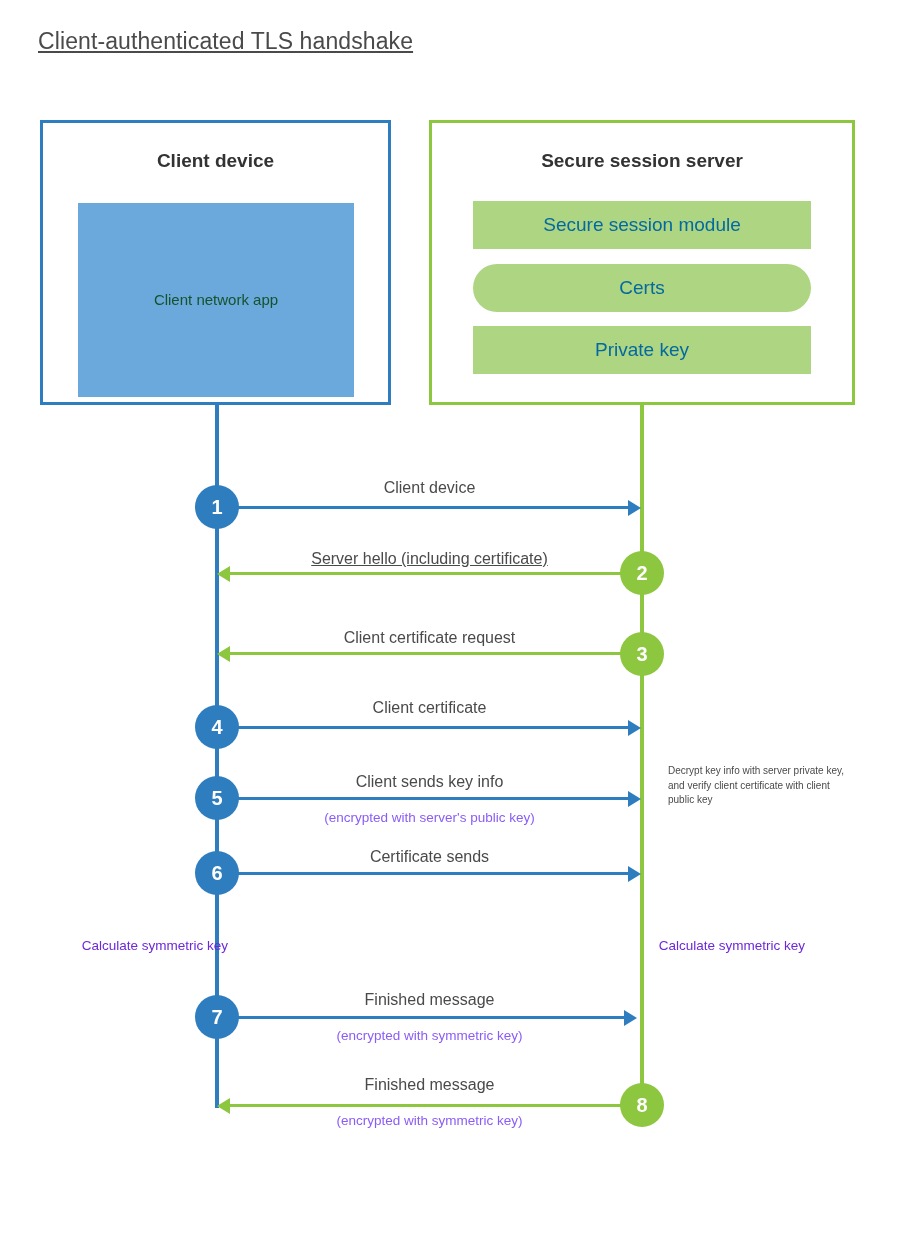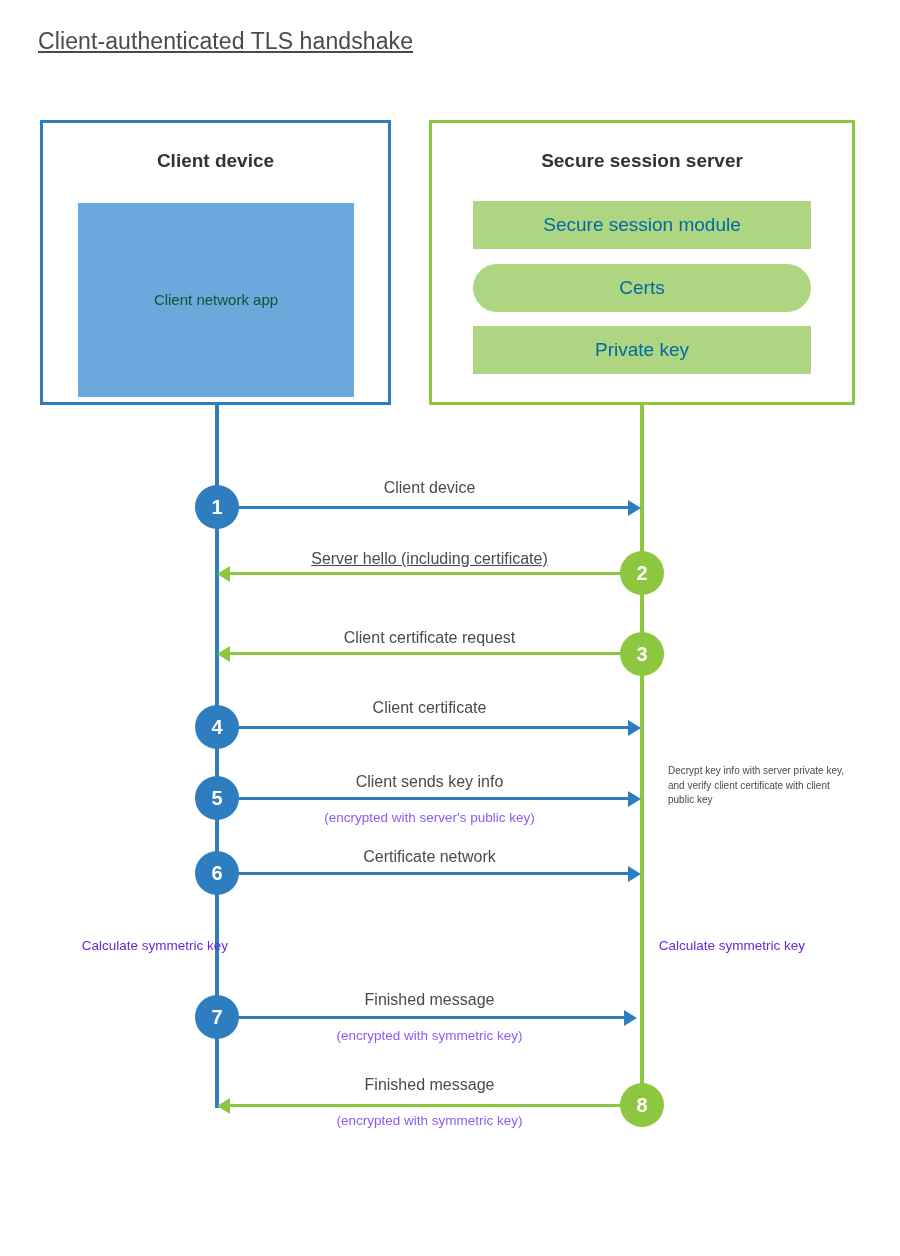--- a/index.html
+++ b/index.html
@@ -224,21 +224,21 @@
   <div class="arrow-line blue-fill" style="left:217px; top:726px; width:411px;"></div>
   <div class="arrow-head right blue-head" style="left:628px; top:719.5px;"></div>
   <div class="step-bubble bubble-blue" style="left:195px; top:705px;">4</div>
 
   <div class="msg-label" style="left:217px; top:773px; width:425px;">Client sends key info</div>
   <div class="arrow-line blue-fill" style="left:217px; top:797px; width:411px;"></div>
   <div class="arrow-head right blue-head" style="left:628px; top:790.5px;"></div>
   <div class="msg-sub" style="left:217px; top:810px; width:425px;">(encrypted with server's public key)</div>
   <div class="step-bubble bubble-blue" style="left:195px; top:776px;">5</div>
 
-  <div class="msg-label" style="left:217px; top:848px; width:425px;">Certificate network</div>
+  <div class="msg-label" style="left:217px; top:848px; width:425px;">Certificate sends</div>
   <div class="arrow-line blue-fill" style="left:217px; top:872px; width:411px;"></div>
   <div class="arrow-head right blue-head" style="left:628px; top:865.5px;"></div>
   <div class="step-bubble bubble-blue" style="left:195px; top:851px;">6</div>
 
   <div class="msg-label" style="left:217px; top:991px; width:425px;">Finished message</div>
   <div class="arrow-line blue-fill" style="left:217px; top:1016px; width:407px;"></div>
   <div class="arrow-head right blue-head" style="left:624px; top:1009.5px;"></div>
   <div class="msg-sub" style="left:217px; top:1028px; width:425px;">(encrypted with symmetric key)</div>
   <div class="step-bubble bubble-blue" style="left:195px; top:995px;">7</div>
 

